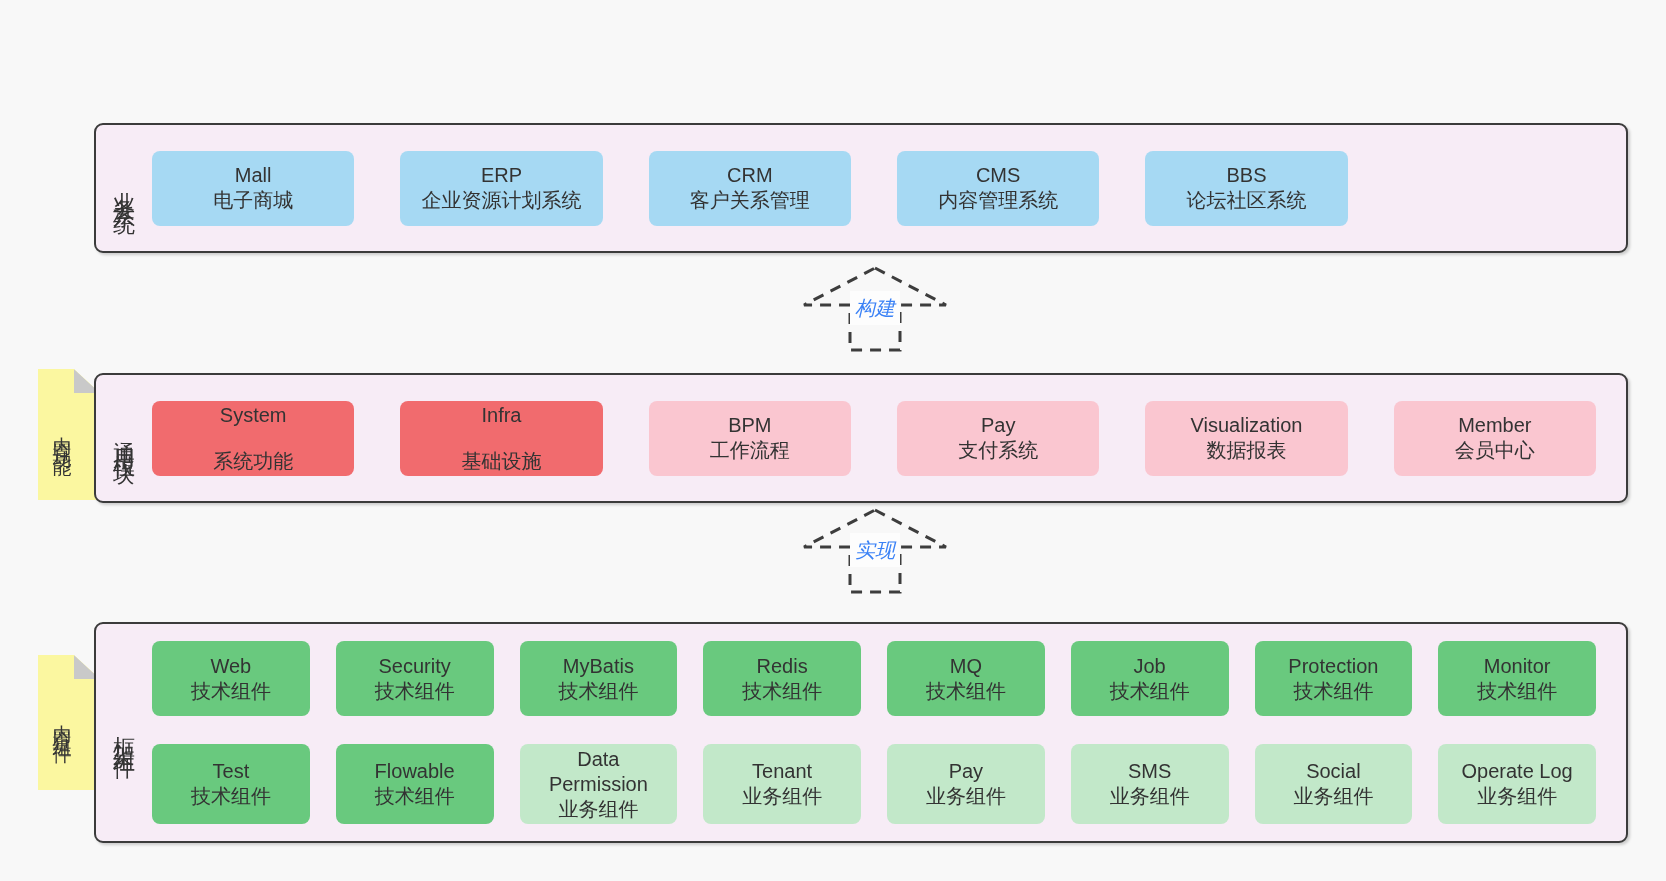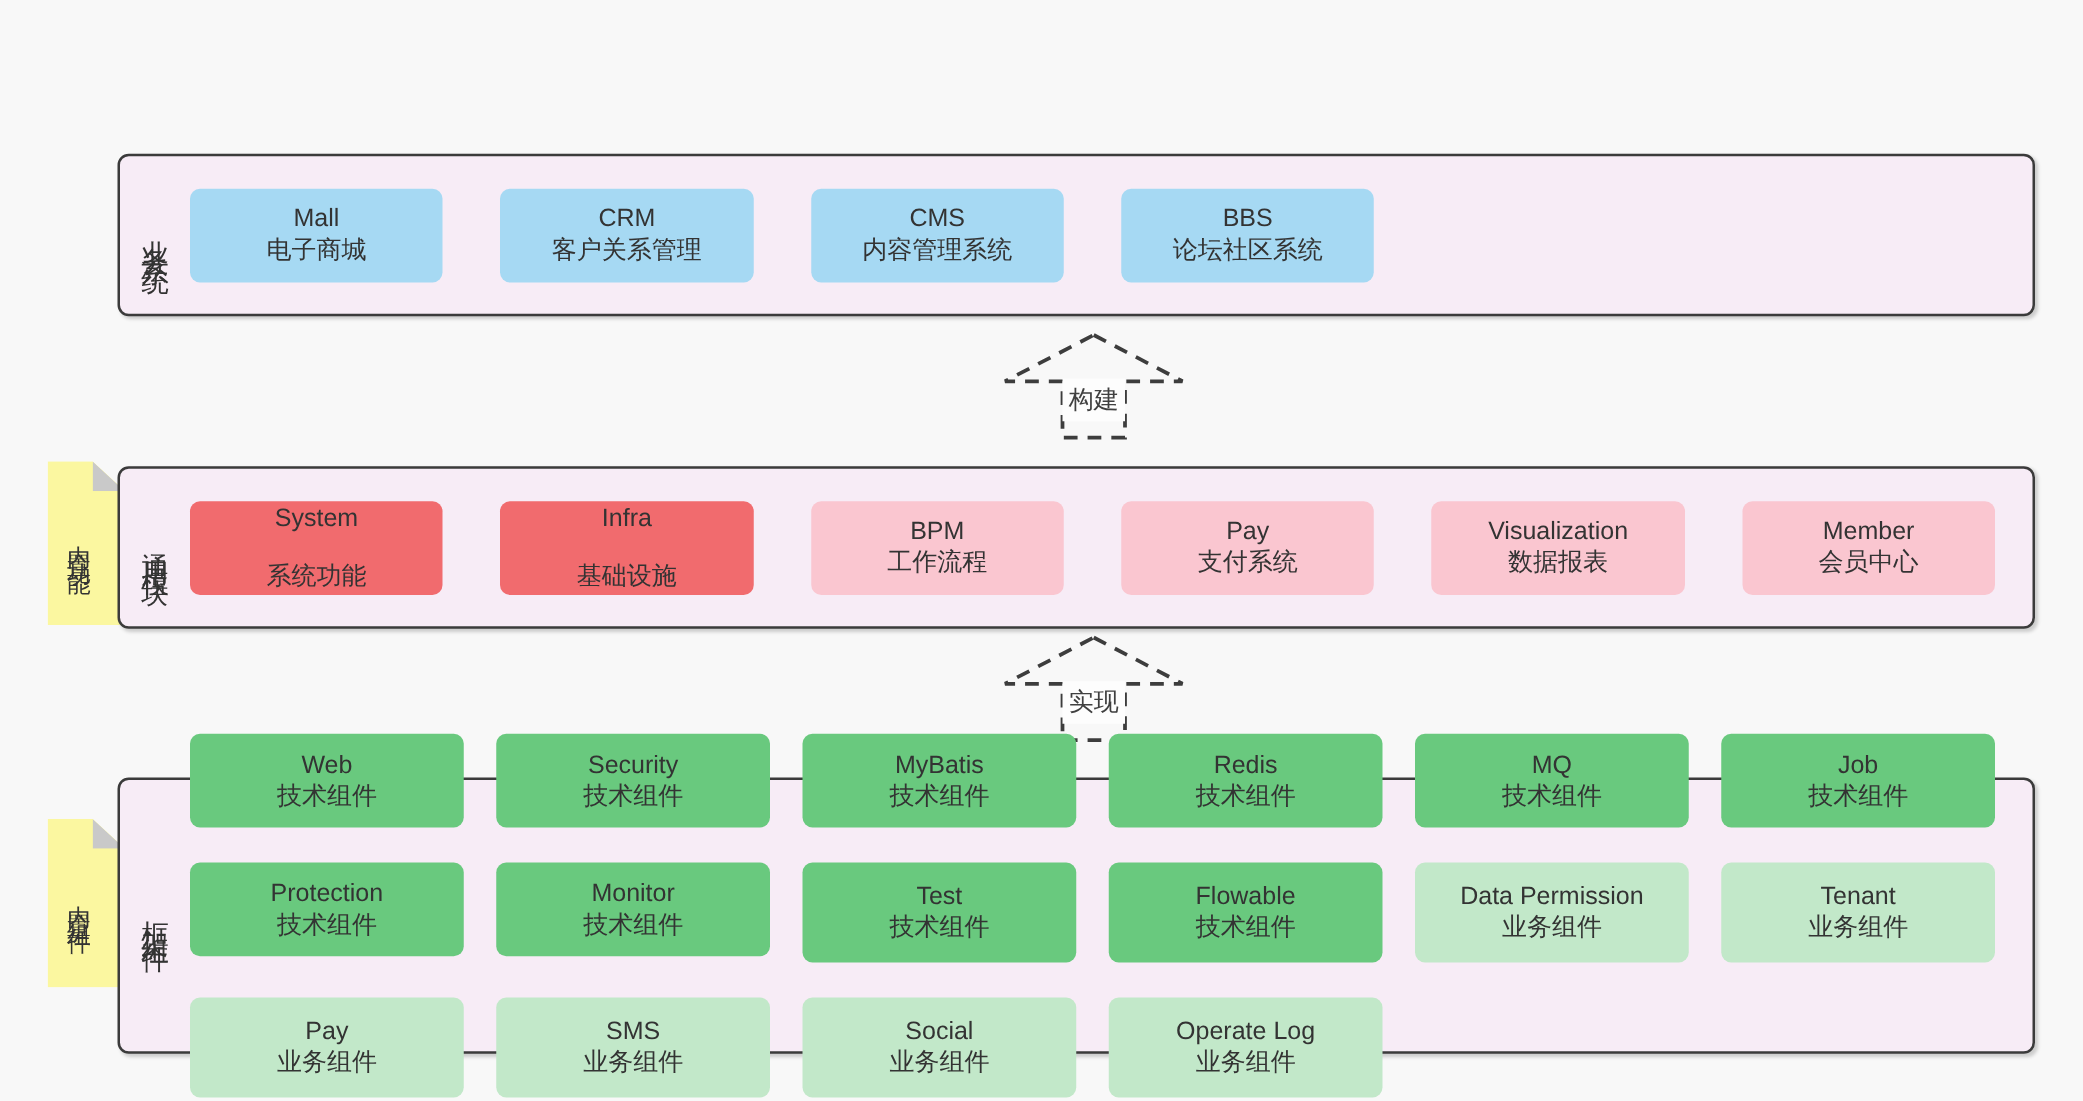--- a/index.html
+++ b/index.html
@@ -15,21 +15,21 @@
   .panel-business{top:123px;height:130px;}
   .panel-modules{top:373px;height:130px;}
   .panel-framework{top:622px;height:221px;}
   .panel-label{
     width:56px;display:flex;align-items:center;justify-content:center;
     writing-mode:vertical-rl;text-orientation:upright;
     font-size:22px;letter-spacing:7px;color:#333;
   }
   .panel-grid{flex:1;display:grid;align-content:center;padding-right:30px;}
   .grid-6{grid-template-columns:repeat(6,1fr);column-gap:46px;grid-auto-rows:75px;}
-  .grid-8{grid-template-columns:repeat(6,1fr);column-gap:26px;row-gap:28px;}
+  .grid-8{grid-template-columns:repeat(8,1fr);column-gap:26px;row-gap:28px;}
   .grid-8 .row1{height:75px;}
   .grid-8 .row2{height:80px;}
   .box{
     border-radius:8px;display:flex;flex-direction:column;align-items:center;
     justify-content:center;text-align:center;font-size:20px;line-height:25px;
     padding:2px 6px;box-sizing:border-box;
   }
   .box.blue{background:#a6d9f3;}
   .box.red{background:#f16b6e;justify-content:space-between;}
   .box.pink{background:#fac6d0;}
@@ -49,23 +49,23 @@
   }
   .note-fold{
     position:absolute;right:0;top:0;width:26px;height:24px;background:#c9c9c9;
     clip-path:polygon(0 0,100% 100%,0 100%);
   }
   .arrow{position:absolute;left:800px;width:150px;height:88px;z-index:0;}
   .arrow-build{top:265px;}
   .arrow-implement{top:507px;}
   .arrow svg{position:absolute;left:0;top:0;}
   .arrow-label{
-    position:absolute;left:50%;top:38px;transform:translateX(-50%);
-    background:#fdfdfd;padding:5px 5px;font-size:20px;color:#404040;z-index:3;
-    line-height:24px;white-space:nowrap;
+    position:absolute;left:50%;top:26px;transform:translateX(-50%);
+    background:#fdfdfd;padding:5px 5px;font-size:20px;color:#3b82f6;z-index:3;
+    line-height:24px;white-space:nowrap;font-style:italic;
   }
 </style>
 </head>
 <body>
 
 <div class="stage">
 
   <div class="note note-modules">
     <span class="note-text">内置功能</span>
     <span class="note-fold"></span>
@@ -74,20 +74,24 @@
     <span class="note-text">内置组件</span>
     <span class="note-fold"></span>
   </div>
 
   <div class="panel panel-business">
     <div class="panel-label">业务系统</div>
     <div class="panel-grid grid-6">
       <div class="box blue">
         <div class="box-title">Mall</div>
         <div class="box-subtitle">电子商城</div>
+      </div>
+      <div class="box blue">
+        <div class="box-title">ERP</div>
+        <div class="box-subtitle">企业资源计划系统</div>
       </div>
       <div class="box blue">
         <div class="box-title">CRM</div>
         <div class="box-subtitle">客户关系管理</div>
       </div>
       <div class="box blue">
         <div class="box-title">CMS</div>
         <div class="box-subtitle">内容管理系统</div>
       </div>
       <div class="box blue">

